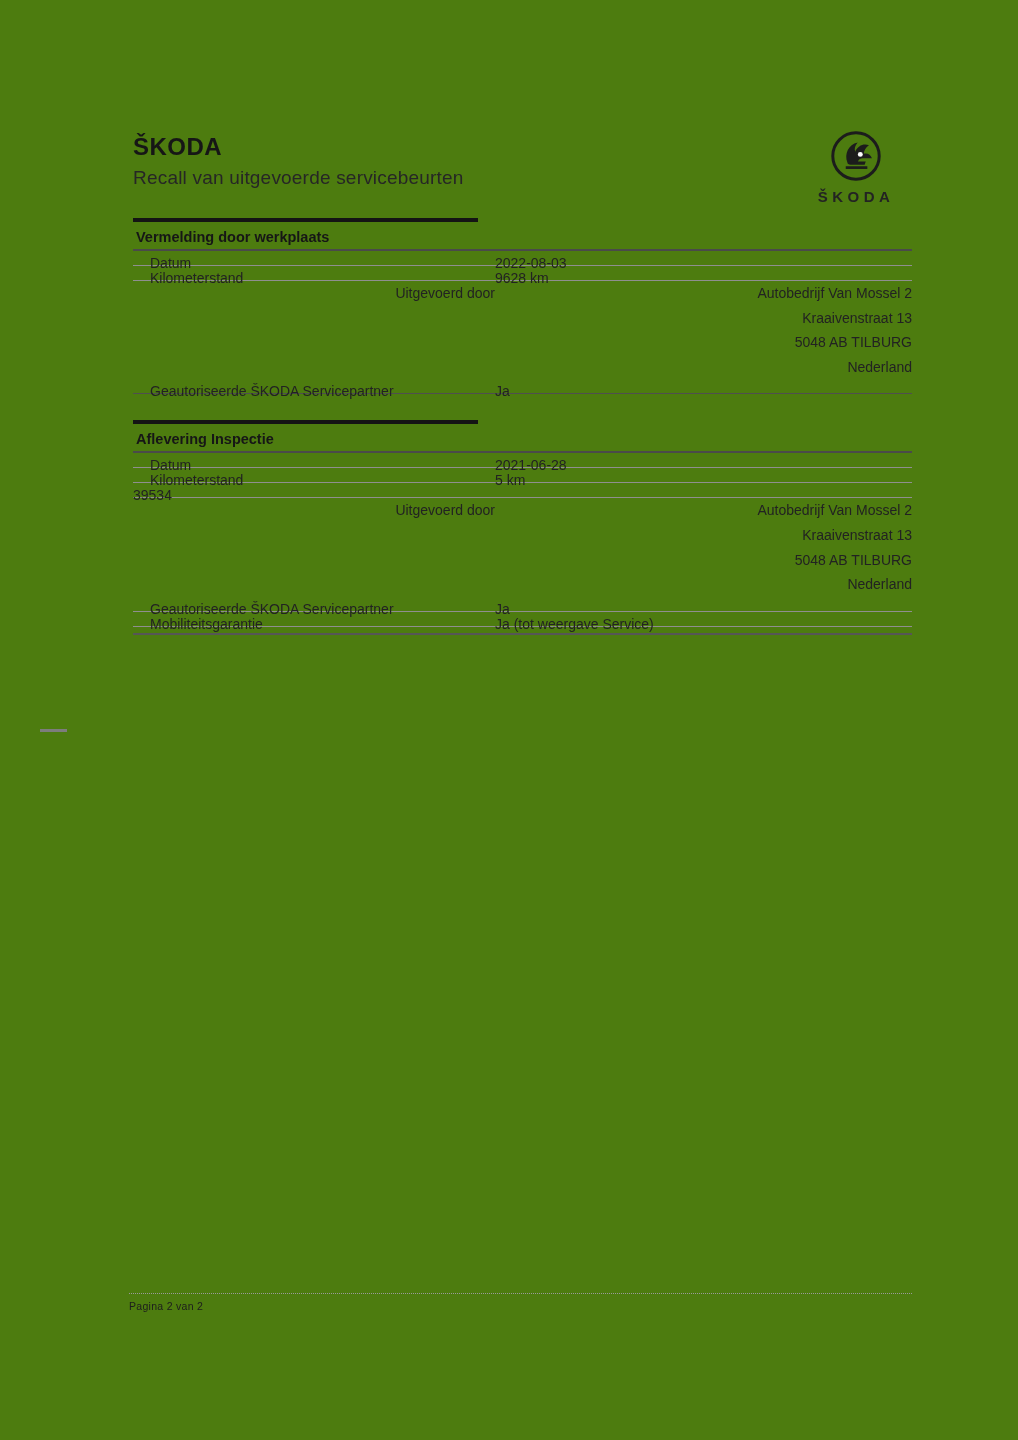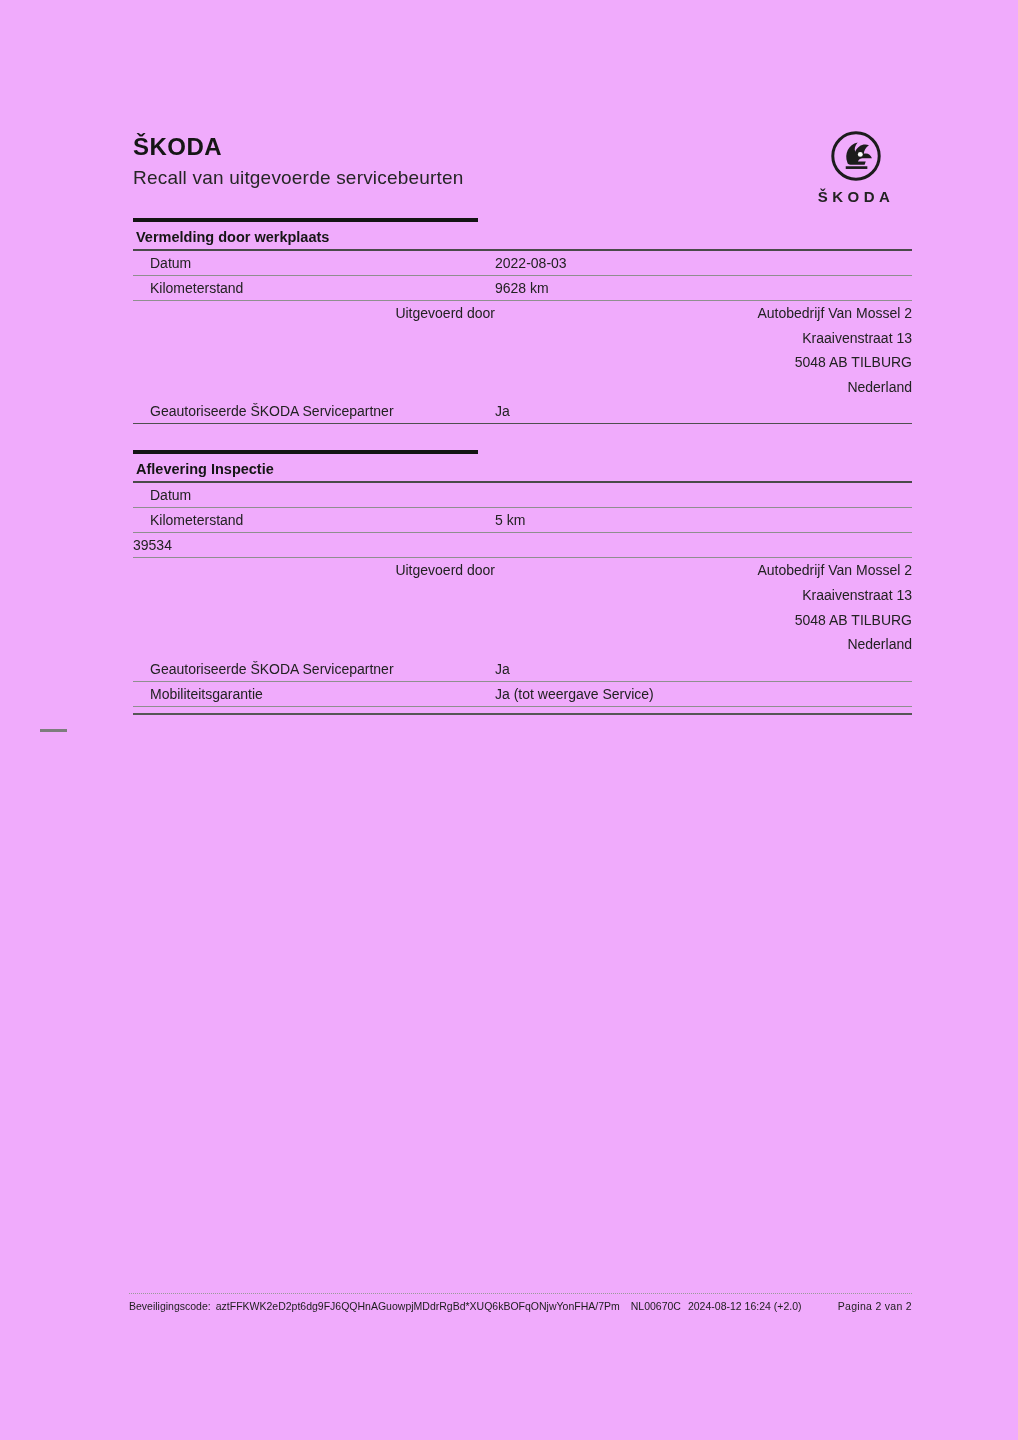--- a/index.html
+++ b/index.html
@@ -3,21 +3,21 @@
 <meta charset="utf-8">
 <style>
   * { margin: 0; padding: 0; box-sizing: border-box; }
   html, body { background: #ffffff; }
   body { font-family: "Liberation Sans", sans-serif; color: #1f1f1f; }
 
   .page {
     position: relative;
     width: 1018px;
     height: 1440px;
-    background: #f0abfc;
+    background: #4d7c0f;
     overflow: hidden;
   }
 
   
   .doc-header { position: absolute; left: 133px; top: 133px; }
   .brand-title {
     font-size: 24px;
     font-weight: 700;
     letter-spacing: 0.5px;
     color: #161616;
@@ -73,21 +73,21 @@
   }
 
   .row {
     display: grid;
     grid-template-columns: 362px 1fr;
     font-size: 14px;
     border-bottom: 1px solid #8f8f8f;
   }
   .row .cell-label { padding-left: 17px; color: #222222; }
   .row .cell-value { color: #222222; }
-  .row.single { height: 25px; line-height: 25px; }
+  .row.single { height: 15px; line-height: 25px; }
   .row.emphasis { font-weight: 700; }
   .row.emphasis .cell-label { color: #161616; }
 
   .row.multi { border-bottom: none; padding: 0; text-align: right; }
   .row.multi .cell-label { line-height: 25px; }
   .row.multi .value-line { line-height: 24.6px; }
 
   .section .row:last-child { border-bottom: 1.5px solid #4f4f4f; }
   .section .row.multi:last-child { border-bottom: none; }
 
@@ -182,20 +182,21 @@
         <div class="row single">
           <span class="cell-label">Geautoriseerde ŠKODA Servicepartner</span>
           <span class="cell-value">Ja</span>
         </div>
       </div>
       <div class="section">
         <div class="thick-bar"></div>
         <div class="section-title">Aflevering Inspectie</div>
         <div class="row single">
           <span class="cell-label">Datum</span>
+          <span class="cell-value">2021-06-28</span>
         </div>
         <div class="row single">
           <span class="cell-label">Kilometerstand</span>
           <span class="cell-value">5 km</span>
         </div>
         <div class="row single">
           <span class="cell-value">39534</span>
         </div>
         <div class="row multi">
           <span class="cell-label">Uitgevoerd door</span>
@@ -214,22 +215,16 @@
           <span class="cell-label">Mobiliteitsgarantie</span>
           <span class="cell-value">Ja (tot weergave Service)</span>
         </div>
         <div class="end-line"></div>
       </div>
     </div>
 
   <div class="fold-dash"></div>
 
   <div class="doc-footer">
-    <div class="footer-left">
-      <span class="sec-label">Beveiligingscode:</span>
-      <span class="sec-code">aztFFKWK2eD2pt6dg9FJ6QQHnAGuowpjMDdrRgBd*XUQ6kBOFqONjwYonFHA/7Pm</span>
-      <span class="doc-code">NL00670C</span>
-      <span class="timestamp">2024-08-12 16:24 (+2.0)</span>
-    </div>
     <div class="footer-right">Pagina 2 van 2</div>
   </div>
 
 </div>
 
 </body></html>

